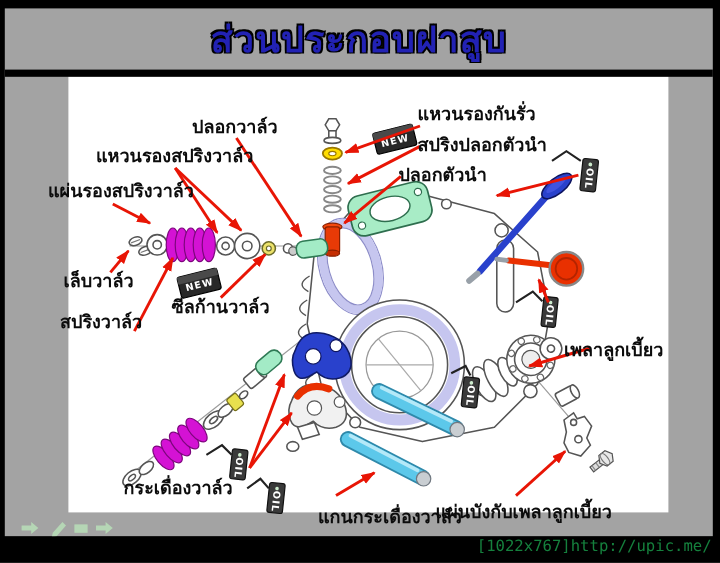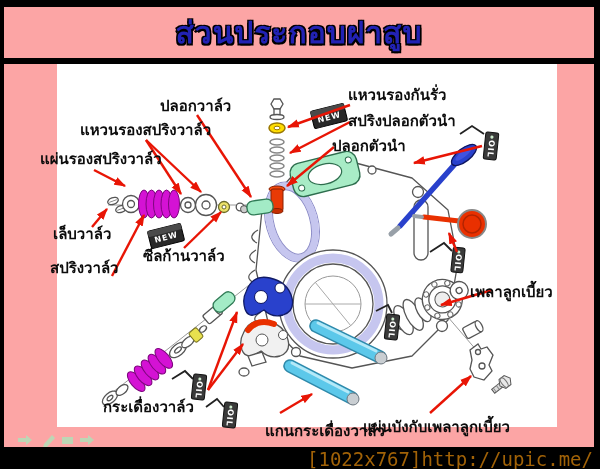--- a/index.html
+++ b/index.html
@@ -1,25 +1,25 @@
 <!DOCTYPE html>
 <html><head>
 <meta charset="utf-8">
 <style>
   html,body{margin:0;padding:0;background:#888;}
   #frame{position:relative;width:600px;height:469px;background:#000;overflow:hidden;
          font-family:"DejaVu Sans","Liberation Sans",sans-serif;}
-  #bg{position:absolute;left:4px;top:7px;width:590px;height:440px;background:#fca5a5;}
+  #bg{position:absolute;left:4px;top:7px;width:590px;height:440px;background:#a3a3a3;}
   #title{position:absolute;left:0;top:2px;width:590px;text-align:center;
          font-size:30px;font-weight:bold;color:#2222b4;letter-spacing:1px;
          text-shadow:1.5px 1.5px 0 #000,-1.5px -1.5px 0 #000,1.5px -1.5px 0 #000,-1.5px 1.5px 0 #000;}
   #divider{position:absolute;left:0;top:51px;width:590px;height:6px;background:#000;}
   #diagram-svg{position:absolute;left:0;top:57px;}
   #footer{position:absolute;left:0;bottom:0;width:600px;height:22px;background:#000;}
-  #footer span{position:absolute;right:7px;top:1px;color:#a16207;font-size:19px;
+  #footer span{position:absolute;right:7px;top:1px;color:#15803d;font-size:13px;
                font-family:"DejaVu Sans Mono","Liberation Mono",monospace;}
   text.lbl{font-size:15px;font-weight:bold;fill:#0c0c0c;}
   text.tag{font-size:8px;font-weight:bold;fill:#fff;letter-spacing:1px;}
   .arrow{stroke:#e81505;stroke-width:2.4;marker-end:url(#arr);}
   .hook{stroke:#222;stroke-width:1.8;fill:none;}
   .part{stroke:#555;stroke-width:1.3;fill:#fff;}
 </style>
 </head>
 <body>
 

